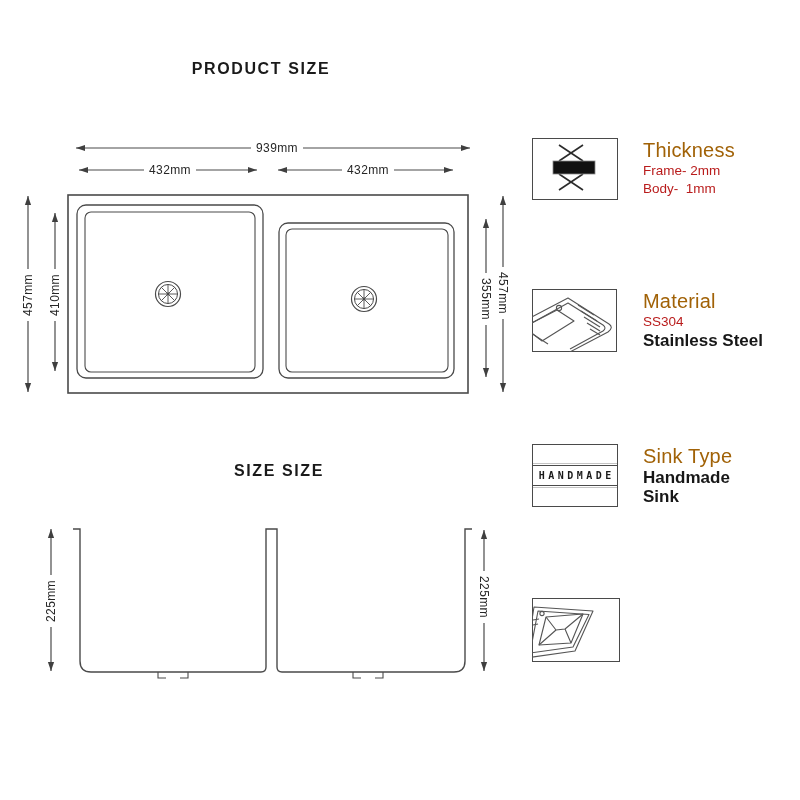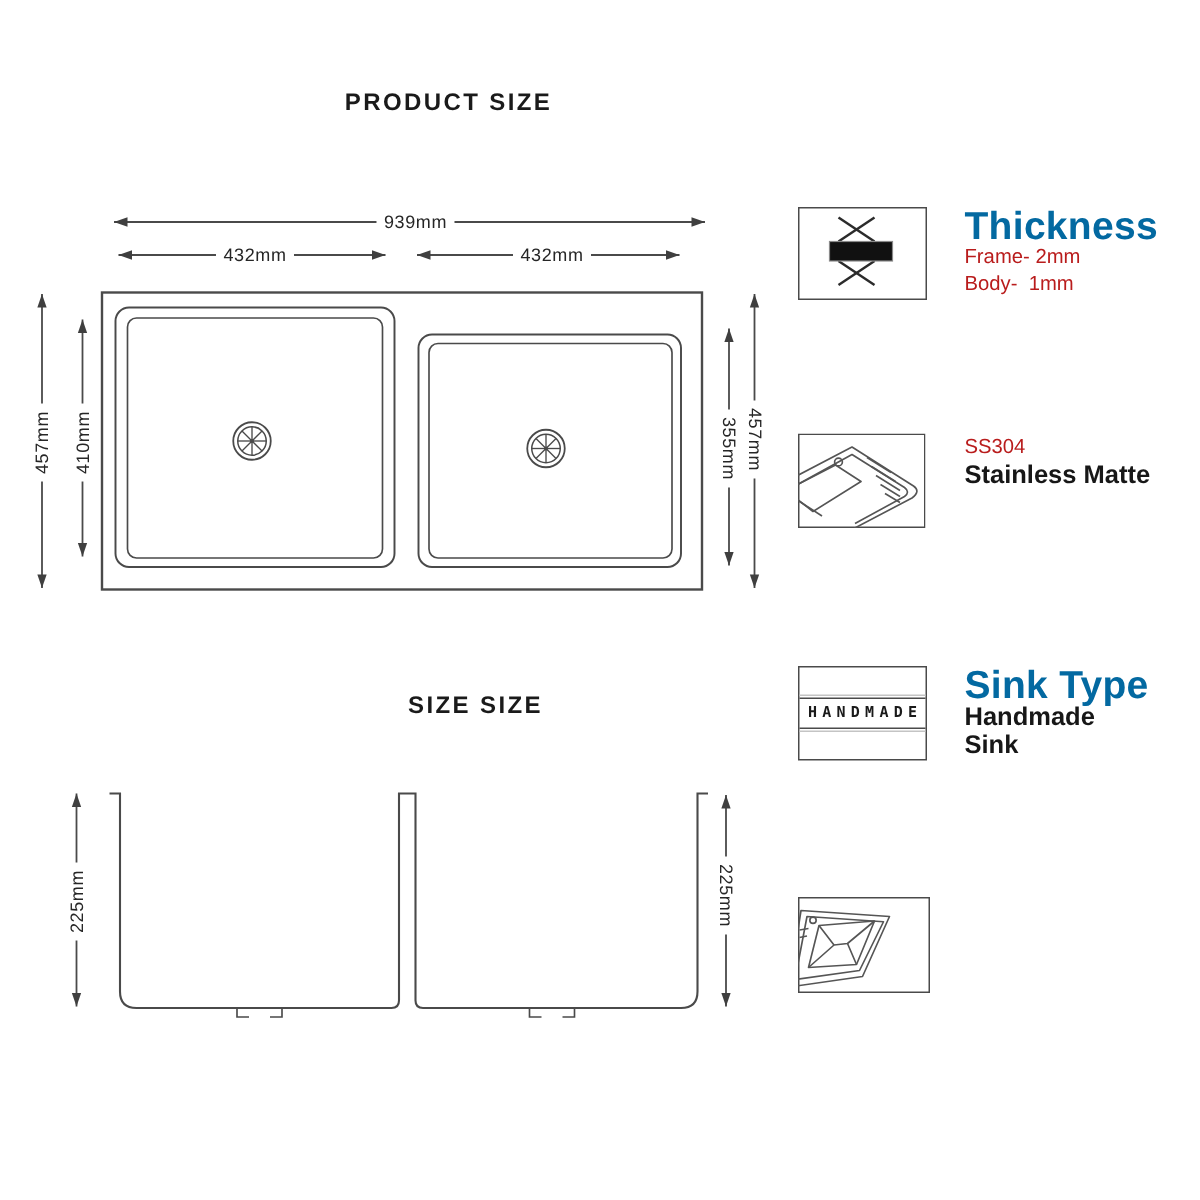--- a/index.html
+++ b/index.html
@@ -1,29 +1,29 @@
 <!DOCTYPE html>
 <html><head>
 <meta charset="utf-8">
 <style>
   html,body{margin:0;padding:0;background:#fff;}
   .canvas{position:relative;width:800px;height:800px;background:#fff;overflow:hidden;
           font-family:"Liberation Sans",sans-serif;color:#1e1e1e;}
   svg.artwork{position:absolute;left:0;top:0;pointer-events:none;}
   .section-title{position:absolute;transform:translateX(-50%);font-size:16px;font-weight:700;
-                 letter-spacing:1.6px;color:#1a1a1a;white-space:nowrap;margin-left:38px;}
+                 letter-spacing:1.6px;color:#1a1a1a;white-space:nowrap;}
   .dim-label{position:absolute;background:#fff;font-size:12px;letter-spacing:.4px;color:#262626;
              padding:0 5px;white-space:nowrap;}
   .dim-label.h{transform:translate(-50%,-50%);}
   .dim-label.vl{transform:translate(-50%,-50%) rotate(-90deg);}
   .dim-label.vr{transform:translate(-50%,-50%) rotate(90deg);}
   .feature-row{position:absolute;left:532px;display:flex;align-items:flex-start;}
   .icon-box{width:86px;flex:none;margin-right:25px;}
   .icon-box svg{display:block;}
-  .f-title{font-size:26px;line-height:24px;letter-spacing:.2px;color:#0369a1;font-weight:700;white-space:nowrap;}
+  .f-title{font-size:20px;line-height:24px;letter-spacing:.2px;color:#a16207;font-weight:400;white-space:nowrap;}
   .f-sub{font-size:13.5px;line-height:18px;color:#b91c1c;white-space:nowrap;}
   .f-bold{font-size:17px;line-height:19px;font-weight:700;color:#171717;white-space:nowrap;}
   .hm-box{width:84px;height:61px;border:1px solid #4a4a4a;position:relative;background:#fff;}
   .hm-band-outer{position:absolute;left:0;right:0;top:18px;border-top:1px solid #c4c4c4;
                  border-bottom:1px solid #c4c4c4;padding:1px 0;}
   .hm-band{border-top:1px solid #4a4a4a;border-bottom:1px solid #4a4a4a;text-align:center;
            font-family:"DejaVu Sans Mono","Liberation Mono",monospace;font-weight:700;font-size:10px;
            letter-spacing:3.5px;line-height:19px;color:#1a1a1a;text-indent:3.5px;}
 </style>
 </head>
@@ -147,22 +147,23 @@
           <circle cx="27" cy="19" r="2.6"></circle>
           <line x1="46" y1="16" x2="62" y2="26"></line>
           <line x1="49" y1="22" x2="65" y2="32"></line>
           <line x1="52" y1="28" x2="68" y2="38"></line>
           <line x1="55" y1="34" x2="68" y2="42"></line>
           <line x1="58" y1="40" x2="68" y2="46"></line>
         </g>
       </svg>
     </div>
     <div class="feature-text">
+      <div class="f-title">Material</div>
       <div class="f-sub">SS304</div>
-      <div class="f-bold">Stainless Matte</div>
+      <div class="f-bold">Stainless Steel</div>
     </div>
   </div>
 
   <div class="feature-row" style="top:444px">
     <div class="icon-box">
       <div class="hm-box">
         <div class="hm-band-outer">
           <div class="hm-band">HANDMADE</div>
         </div>
       </div>

